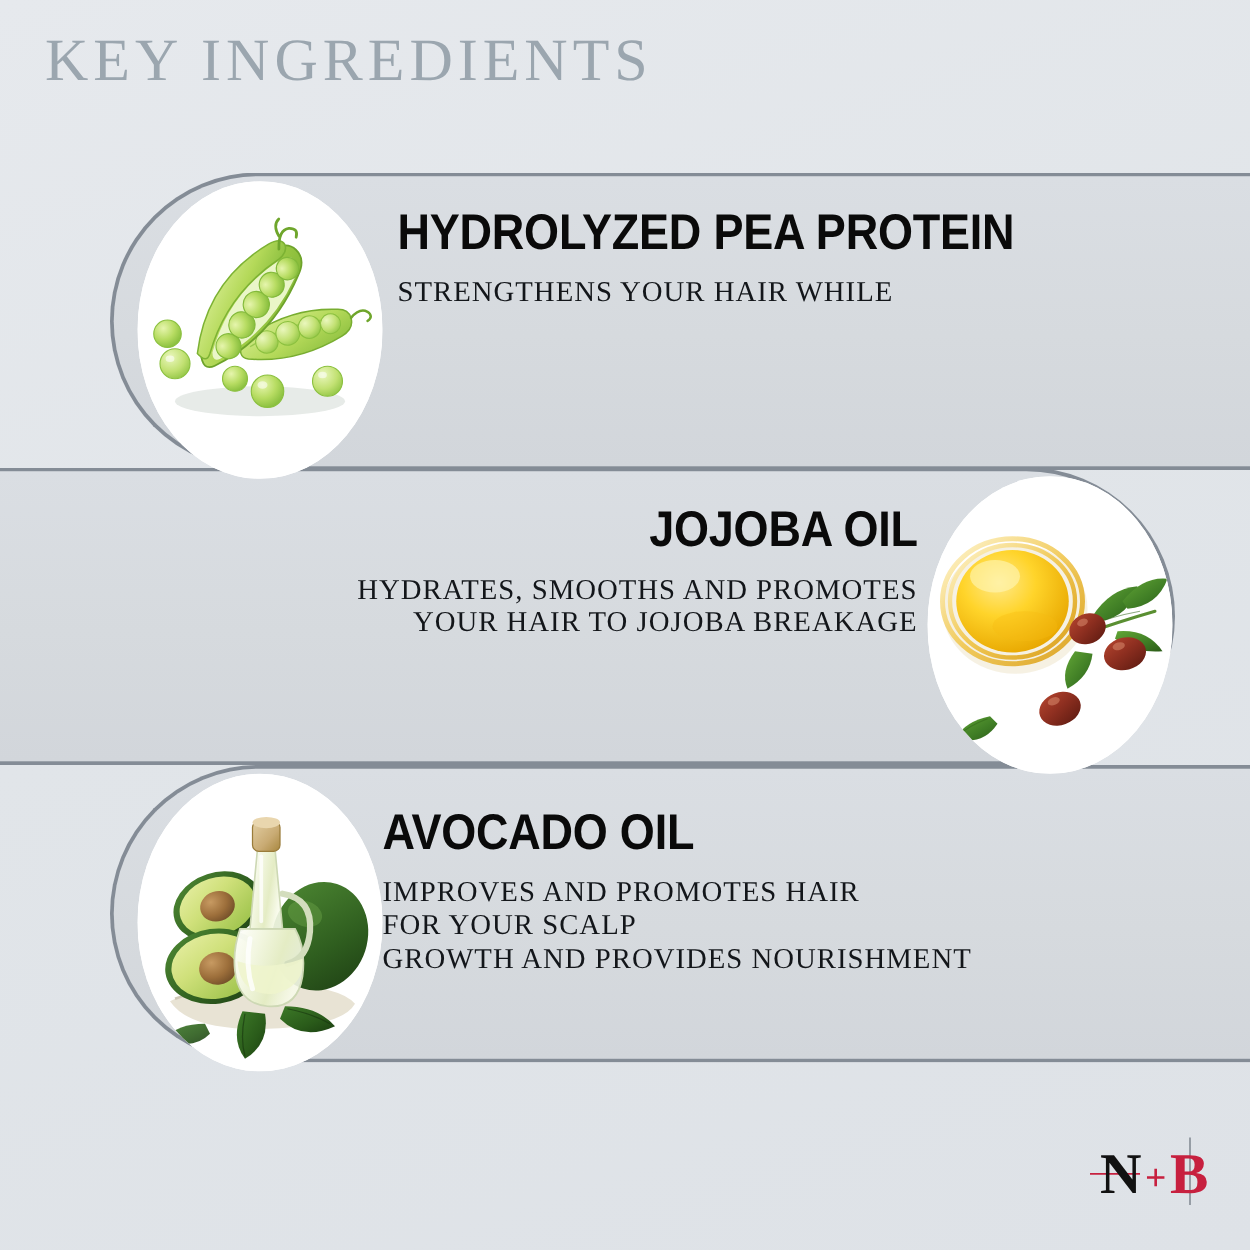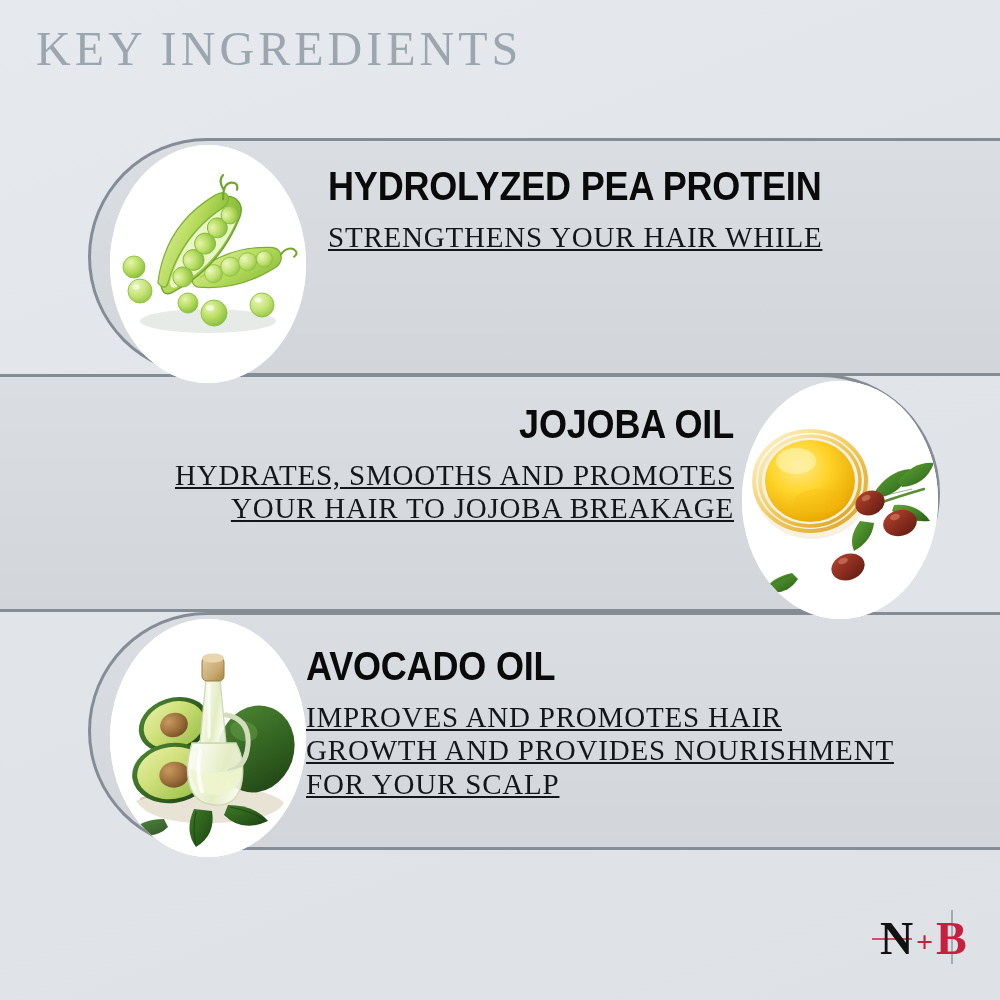--- a/index.html
+++ b/index.html
@@ -93,37 +93,36 @@
     font-size: 40px;
     line-height: 1.02;
     letter-spacing: -0.2px;
     color: #0a0a0a;
     margin: 0 0 14px 0;
     transform: scaleX(0.90);
     white-space: nowrap;
   }
   .body {
     font-family: "Liberation Serif", serif;
-    font-size: 29px;
+    font-size: 23px;
     line-height: 1.16;
     letter-spacing: 0.8px;
     color: #13161a;
     margin: 0;
     font-weight: 400;
-    text-decoration: underline;
   }
   .body .line { display: block; white-space: nowrap; }
 
   
   .align-left  { text-align: left; }
   .align-left .heading  { transform-origin: left center; }
   .align-right { text-align: right; }
   .align-right .heading { transform-origin: right center; }
 
-  #text-1 { left: 328px; top: 166px; }
+  #text-1 { left: 318px; top: 166px; }
   #text-2 { right: 266px; top: 404px; text-align: right; }
   #text-3 { left: 306px; top: 646px; }
 
   
   #logo {
     position: absolute;
     right: 22px;
     bottom: 32px;
     width: 110px;
     height: 62px;
@@ -374,22 +373,22 @@
         <path d="M120 188 q20 4 34 12" fill="none" stroke="#15330d" stroke-width="1" opacity="0.6"></path>
         <path d="M54 200 q-22 0 -32 12 q22 10 36 -4 z" fill="url(#leafG3)" opacity="0.9"></path>
       </g>
     </svg>
   </div>
 
   <div class="card-text align-left" id="text-3">
     <h2 class="heading">AVOCADO OIL</h2>
     <p class="body">
       <span class="line">IMPROVES AND PROMOTES HAIR</span>
+      <span class="line">FOR YOUR SCALP</span>
       <span class="line">GROWTH AND PROVIDES NOURISHMENT</span>
-      <span class="line">FOR YOUR SCALP</span>
     </p>
   </div>
 
   <div id="logo">
     <svg viewBox="0 0 110 62" xmlns="http://www.w3.org/2000/svg" aria-hidden="true">
 
       <line id="logo-rule-h" x1="4" y1="33" x2="44" y2="33" stroke="#c7203f" stroke-width="1.4"></line>
 
       <line id="logo-rule-v" x1="84" y1="4" x2="84" y2="58" stroke="#8c939c" stroke-width="1.4"></line>
       <text id="logo-n" x="12" y="48" font-family="Liberation Serif, serif" font-size="46" font-weight="700" fill="#111111">N</text>

